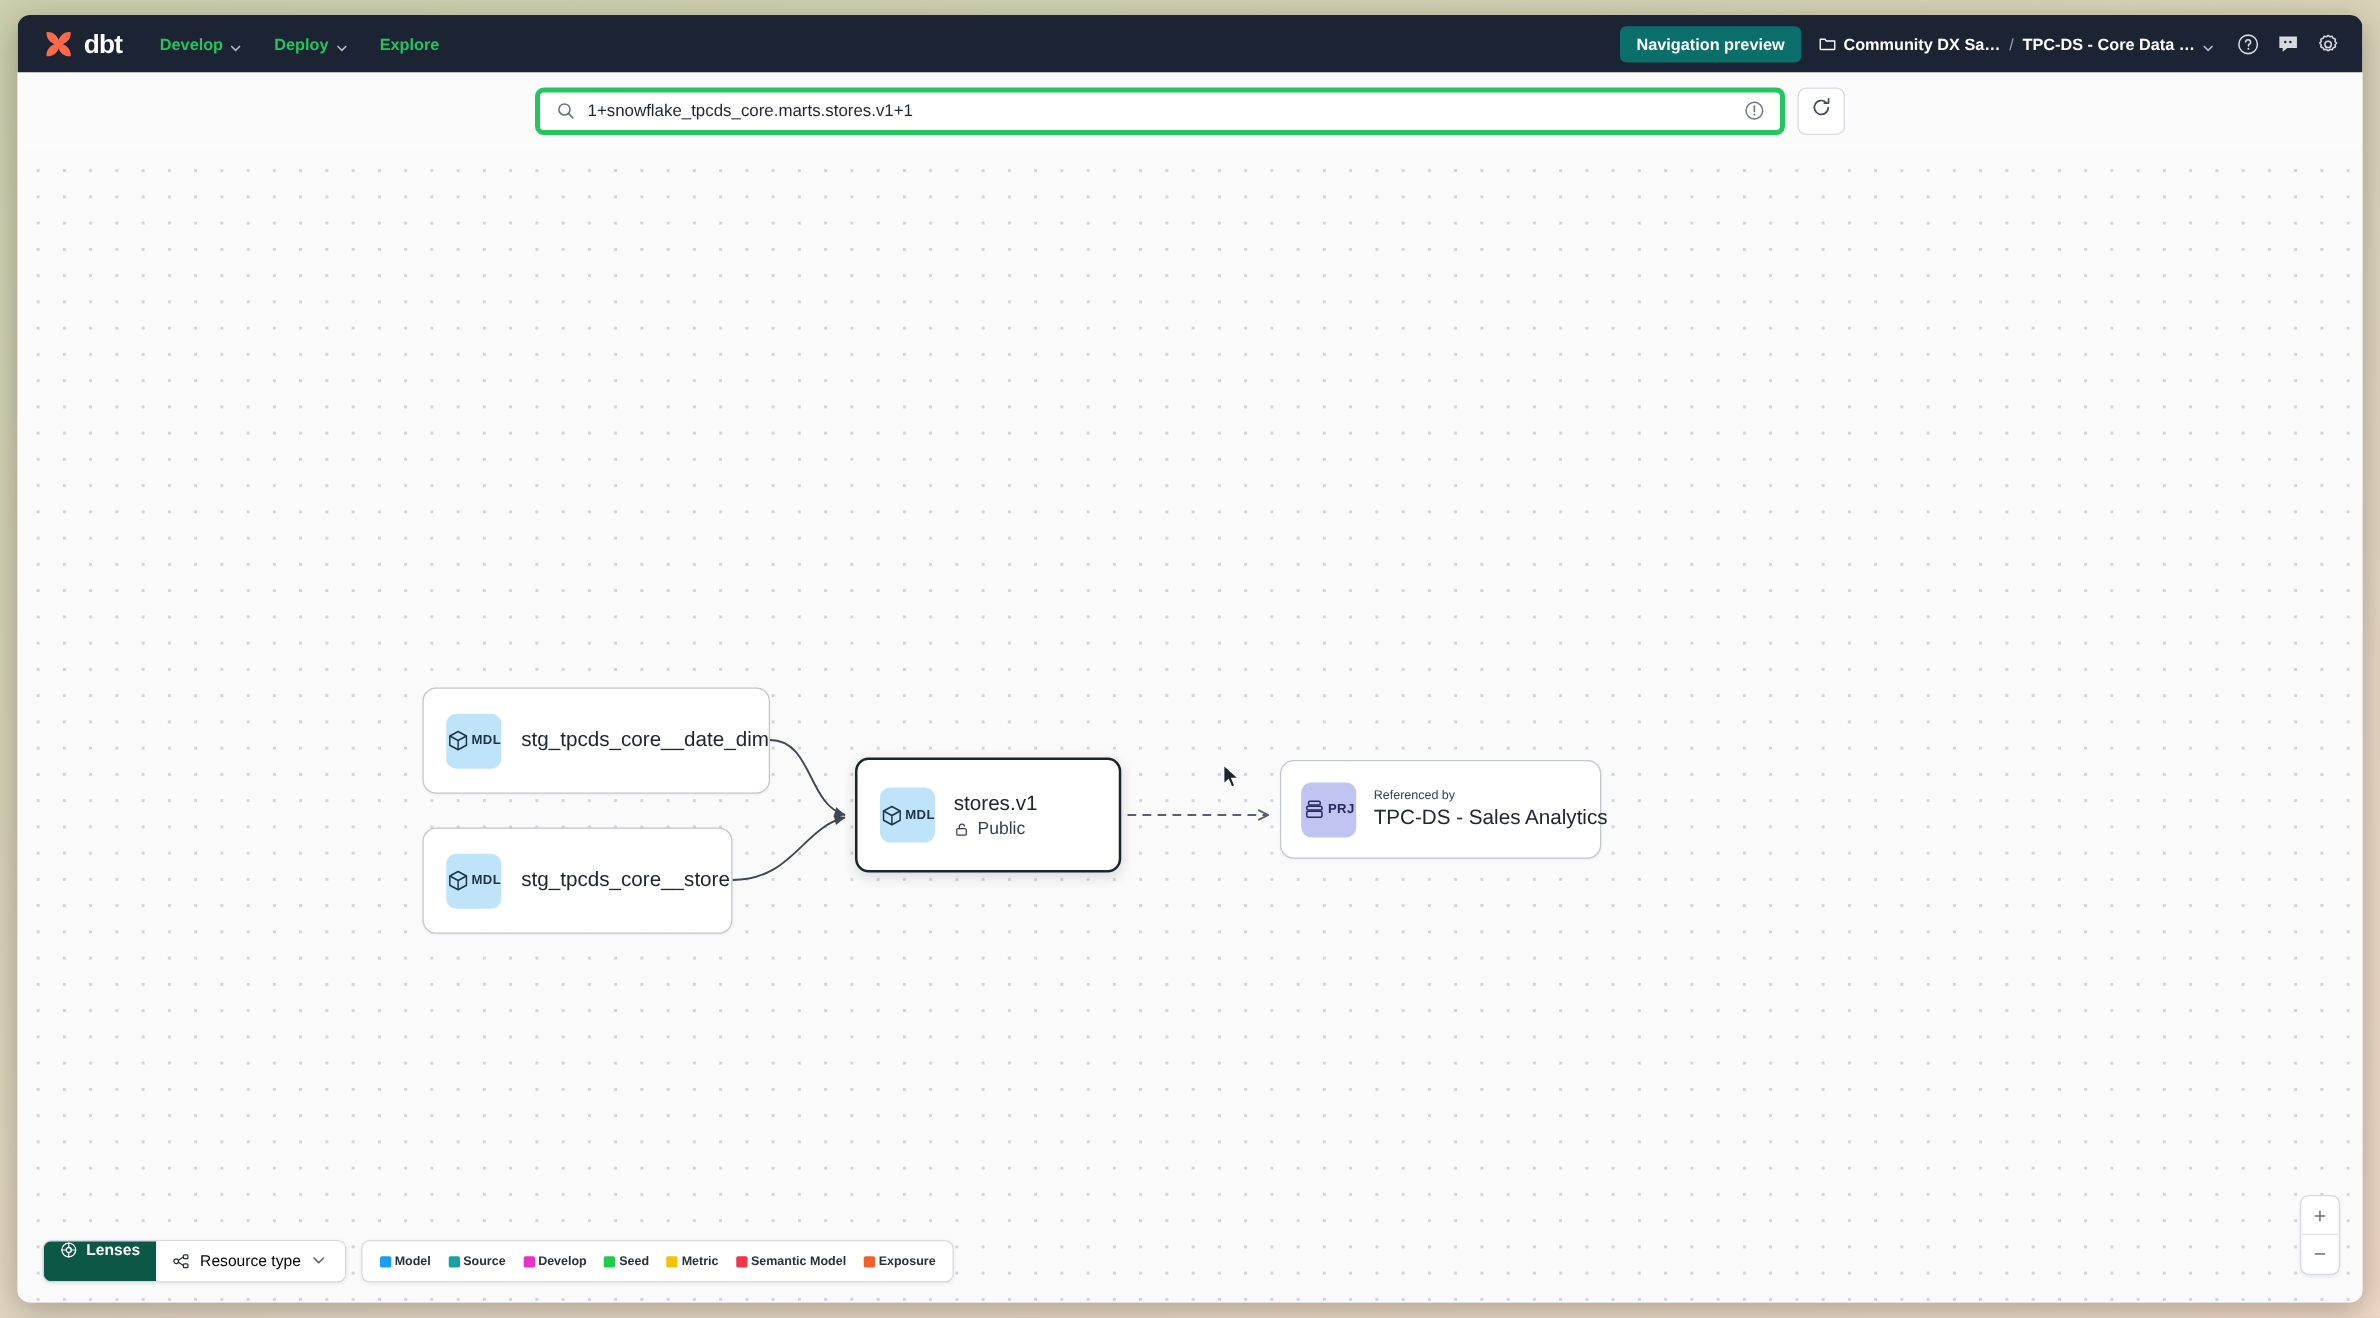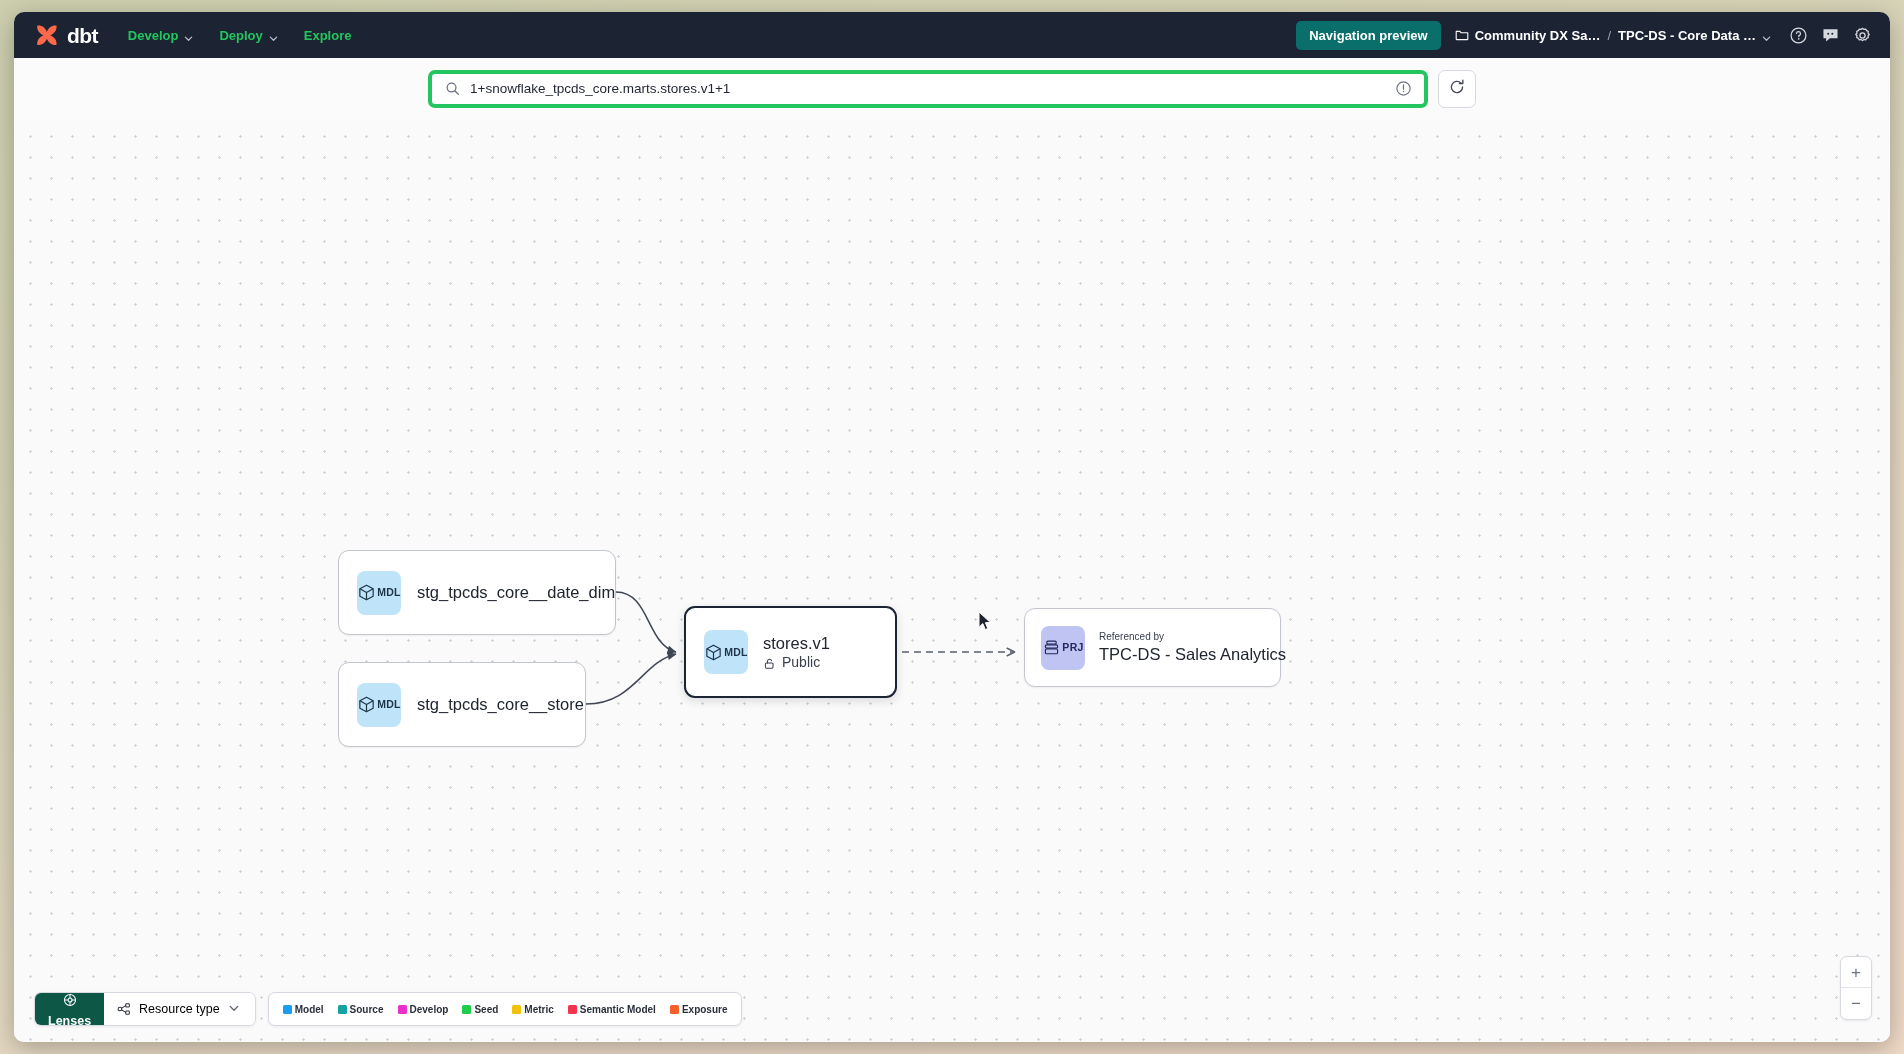--- a/index.html
+++ b/index.html
@@ -271,27 +271,26 @@
     height: 34px;
     border: 1px solid #d6d9e0;
     border-radius: 7px;
     overflow: hidden;
     background: #ffffff;
     box-shadow: 0 1px 3px rgba(20,25,40,.07);
   }
   #lenses-btn {
     background: #0d5747;
     color: #ffffff;
-    display: flex; align-items: center; gap: 7px;
+    display: flex; gap: 7px;
     padding: 0 13px;
     font-size: 12.5px;
     font-weight: 600;
     cursor: pointer;
     white-space: nowrap;
-    flex-direction: column;
   }
   #resource-type-btn {
     background: #ffffff;
     color: #000000;
     display: flex; align-items: center; gap: 8px;
     padding: 0 13px;
     font-size: 12.5px;
     font-weight: 500;
     cursor: pointer;
     white-space: nowrap;

